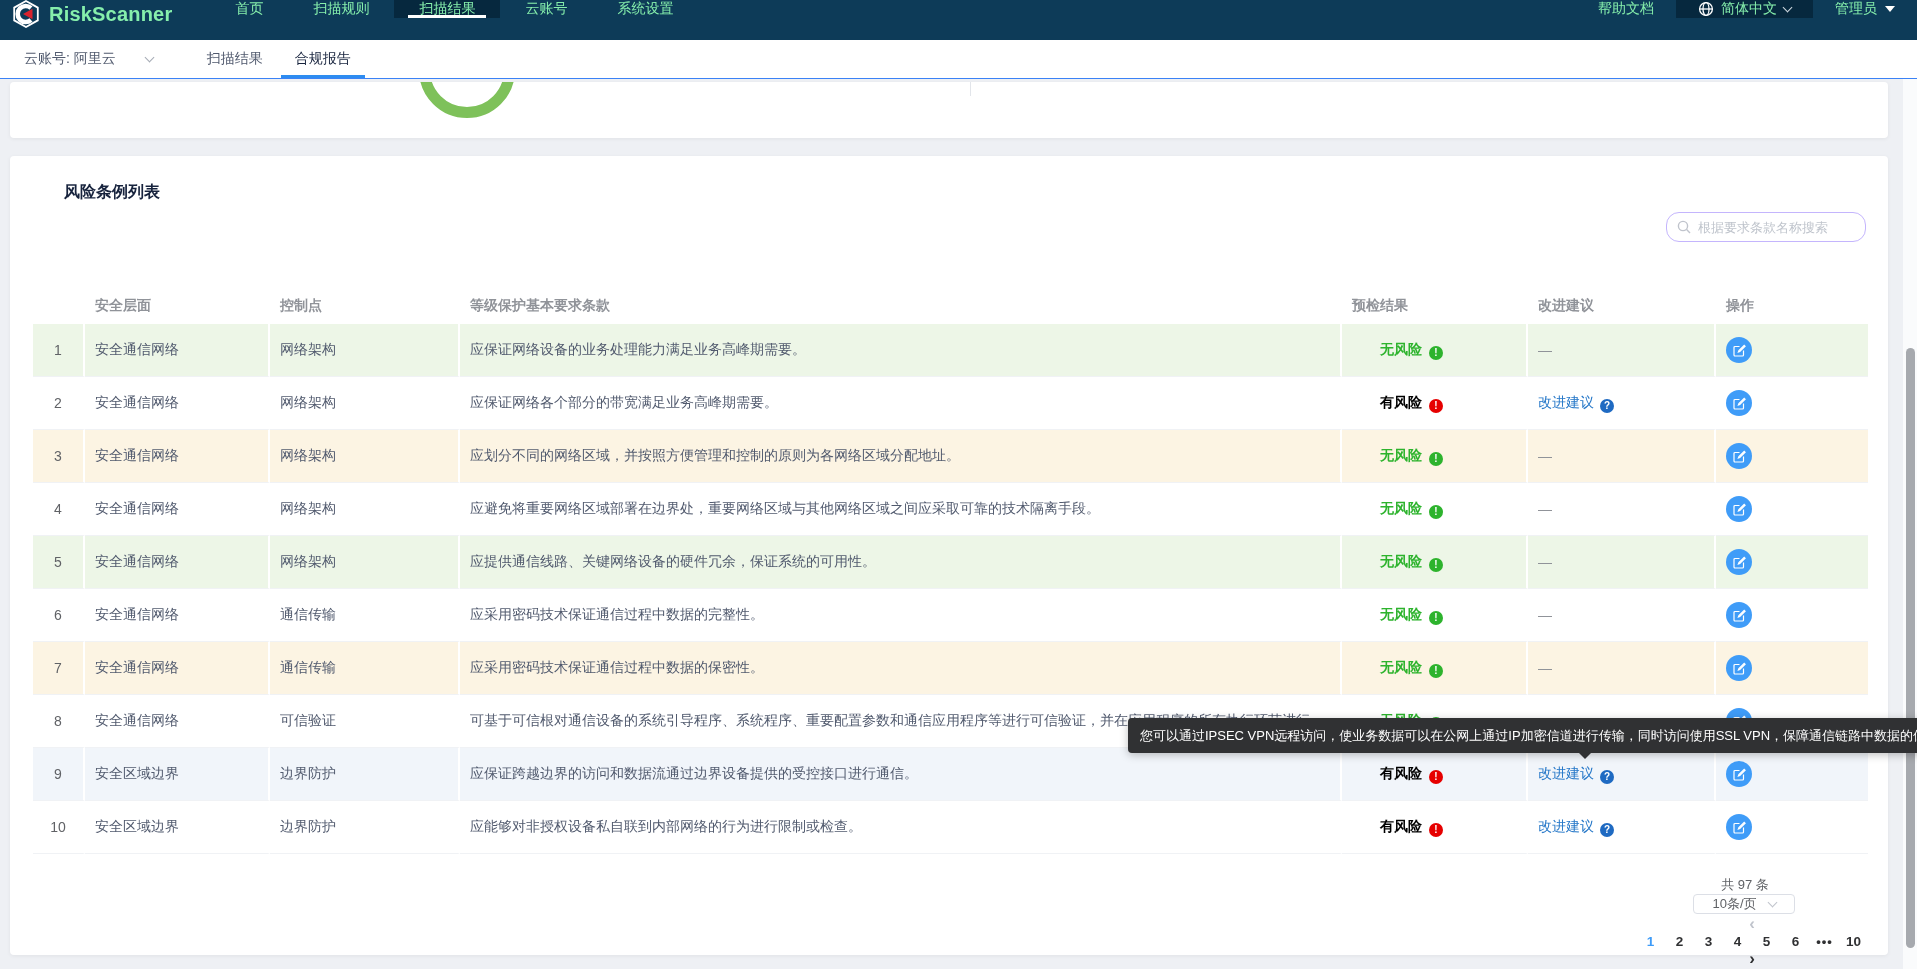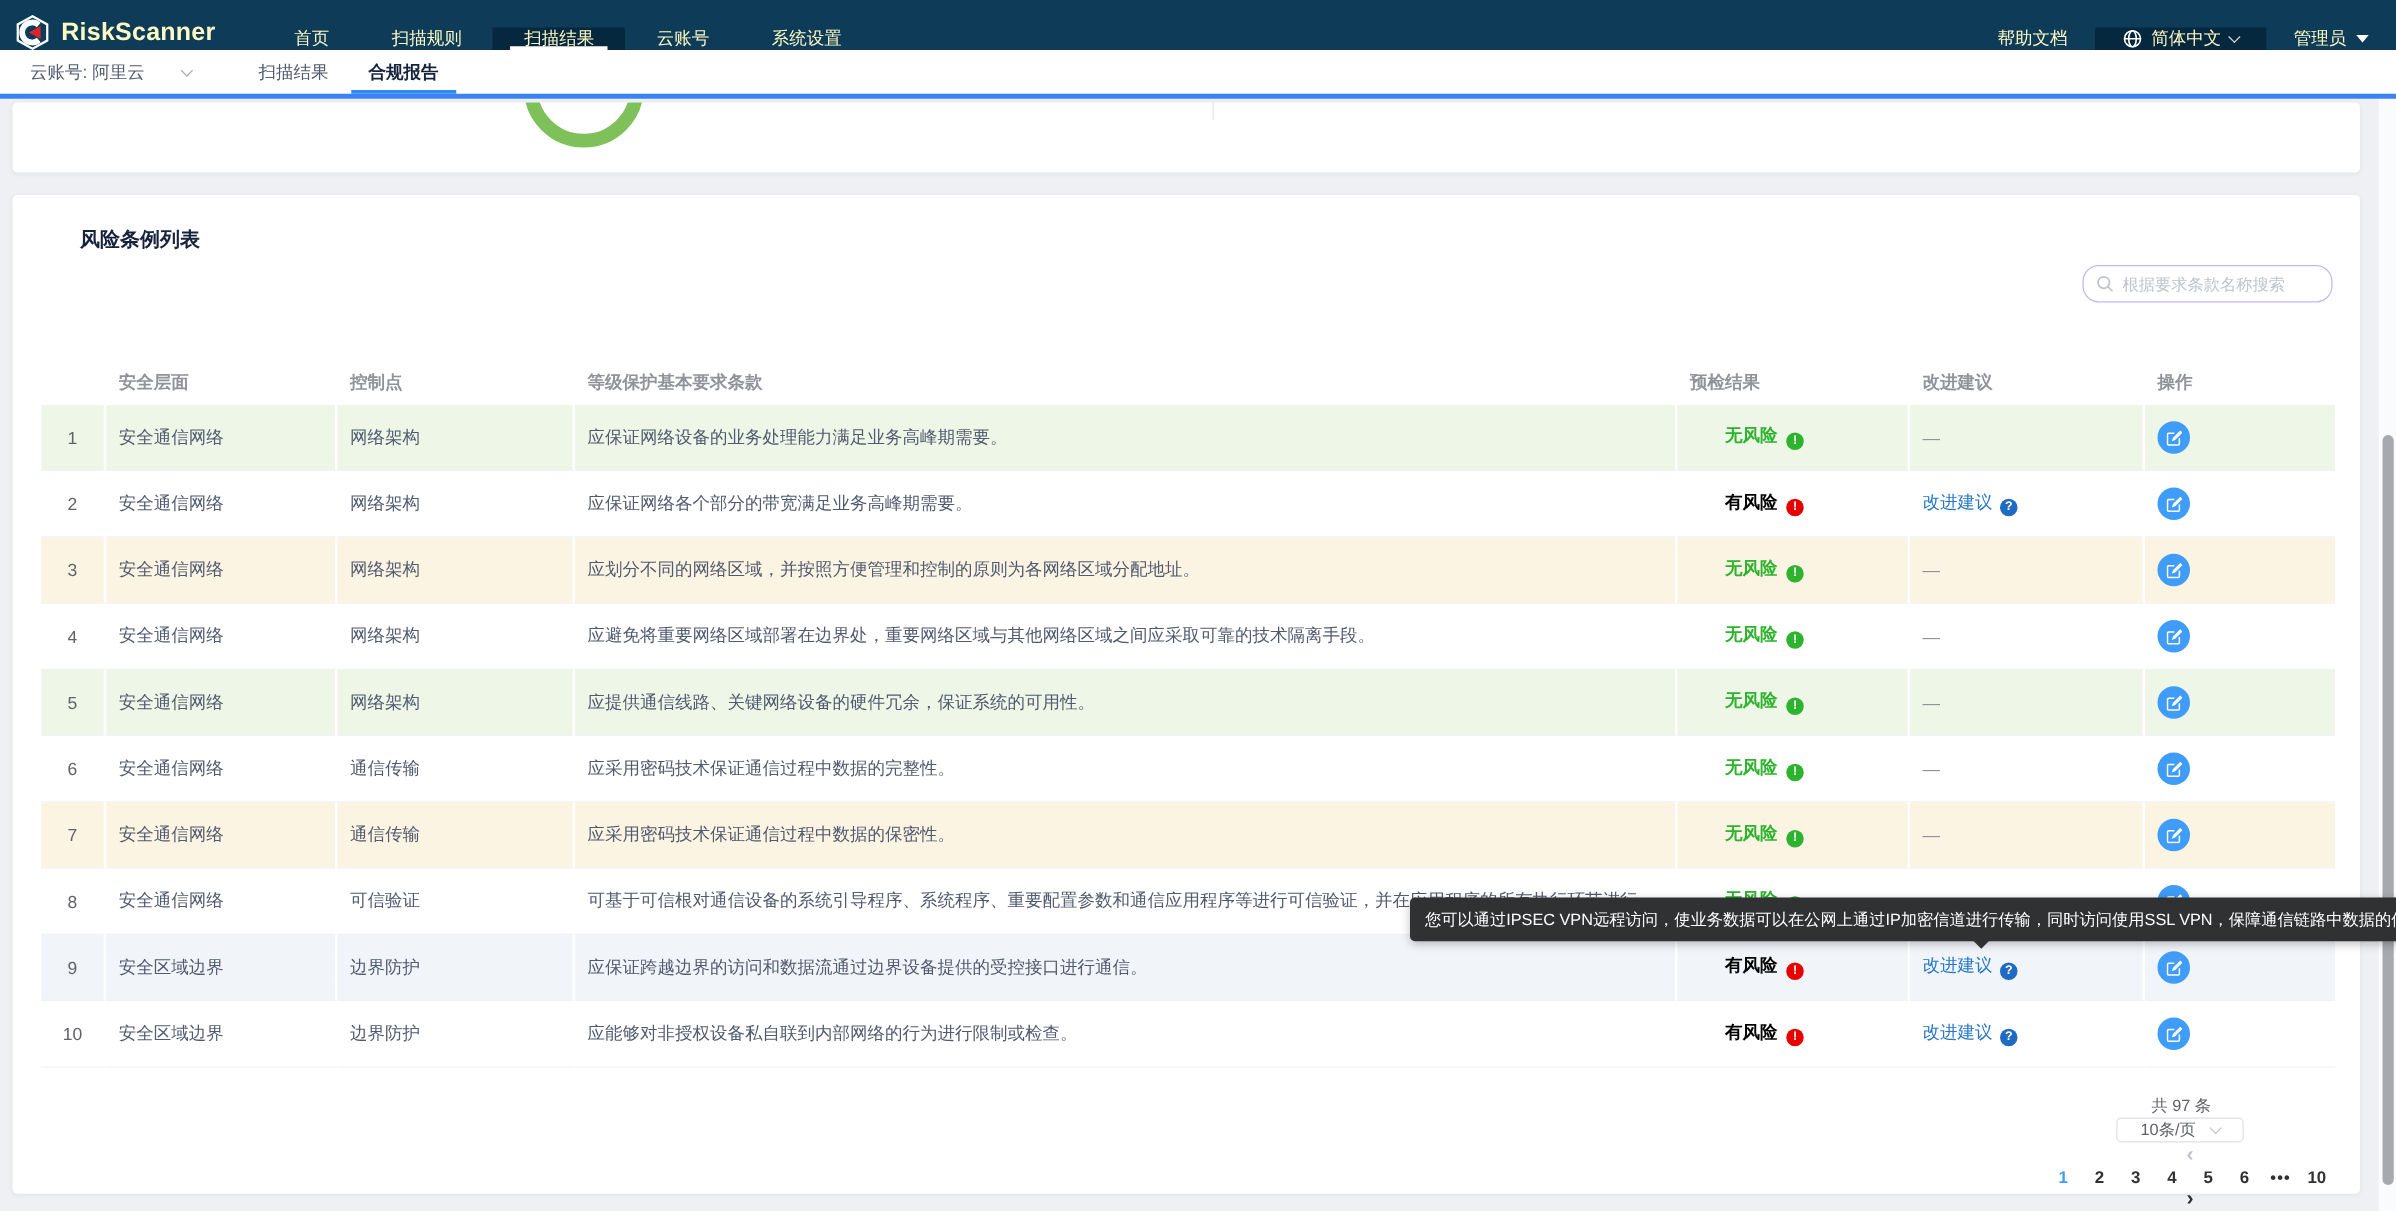--- a/index.html
+++ b/index.html
@@ -1,40 +1,40 @@
 <!DOCTYPE html>
 <html><head>
 <meta charset="utf-8">
 <style>
   * { margin:0; padding:0; box-sizing:border-box; }
   html,body { width:1917px; height:969px; overflow:hidden; }
   body { font-family:"Liberation Sans","DejaVu Sans",sans-serif; background:#eef0f4; position:relative; font-size:14px; }
 
   
-  .navbar { height:40px; background:#0d3b58; display:flex; align-items:flex-end; color:#fef9c3; position:relative; z-index:10; }
+  .navbar { height:40px; background:#0d3b58; display:flex; align-items:flex-start; color:#86efac; position:relative; z-index:10; }
   .brand { display:flex; align-items:center; gap:9px; padding:0 16px 0 12px; cursor:pointer; }
   .brand-text { font-size:20px; font-weight:bold; letter-spacing:.2px; }
   .nav-menu { display:flex; margin-left:22px; }
   .nav-item { display:flex; align-items:center; padding:0 25px; font-size:14px; position:relative; cursor:pointer; }
   .nav-item.active { background:#06283e; }
   .nav-item.active::after { content:""; position:absolute; left:14px; right:14px; bottom:0; height:3px; background:#fff; }
   .nav-spacer { flex:1; }
   .nav-right { display:flex; align-items:stretch; }
   .nav-right .nav-item { padding:0 22px; }
   .nav-item.lang { background:#06283e; gap:7px; }
   .chev { width:7px; height:7px; border-right:1.5px solid #cfd8e0; border-bottom:1.5px solid #cfd8e0; transform:rotate(45deg); display:inline-block; margin-top:-3px; }
   .caret { width:0; height:0; border-left:5px solid transparent; border-right:5px solid transparent; border-top:6px solid #fff; display:inline-block; margin-left:8px; }
 
   
-  .subbar { height:39px; background:#fff; border-bottom:4px solid #3b82f6; display:flex; align-items:stretch; position:relative; z-index:9; }
+  .subbar { height:39px; background:#fff; border-bottom:1px solid #3b82f6; display:flex; align-items:stretch; position:relative; z-index:9; }
   .account { display:flex; align-items:center; margin-left:24px; color:#515a6e; font-size:14px; cursor:pointer; }
   .account .chev { border-color:#a5abb5; margin-left:30px; }
   .sub-tabs { display:flex; margin-left:38px; }
   .sub-tab { display:flex; align-items:center; padding:0 16px; color:#515a6e; font-size:14px; position:relative; cursor:pointer; }
-  .sub-tab.active { color:#17233d; font-weight:bold; }
+  .sub-tab.active { color:#17233d; font-weight:normal; }
   .sub-tab.active::after { content:""; position:absolute; left:2px; right:2px; bottom:0; height:3px; background:#2d8cf0; }
 
   
   .card-partial { position:absolute; left:10px; top:82px; width:1878px; height:56px; background:#fff; border-radius:4px; box-shadow:0 1px 4px rgba(0,0,0,.06); overflow:hidden; }
   .gauge-arc { position:absolute; left:409px; top:-60px; width:96px; height:96px; border:11px solid #7ec15a; border-radius:50%; }
   .card-divider { position:absolute; left:960px; top:0; width:1px; height:14px; background:#e2e5ea; }
 
   
   .main-card { position:absolute; left:10px; top:156px; width:1878px; height:799px; background:#fff; border-radius:4px; box-shadow:0 1px 4px rgba(0,0,0,.06); }
   .panel-title { position:absolute; left:54px; top:26px; font-size:16px; font-weight:bold; color:#17233d; }

